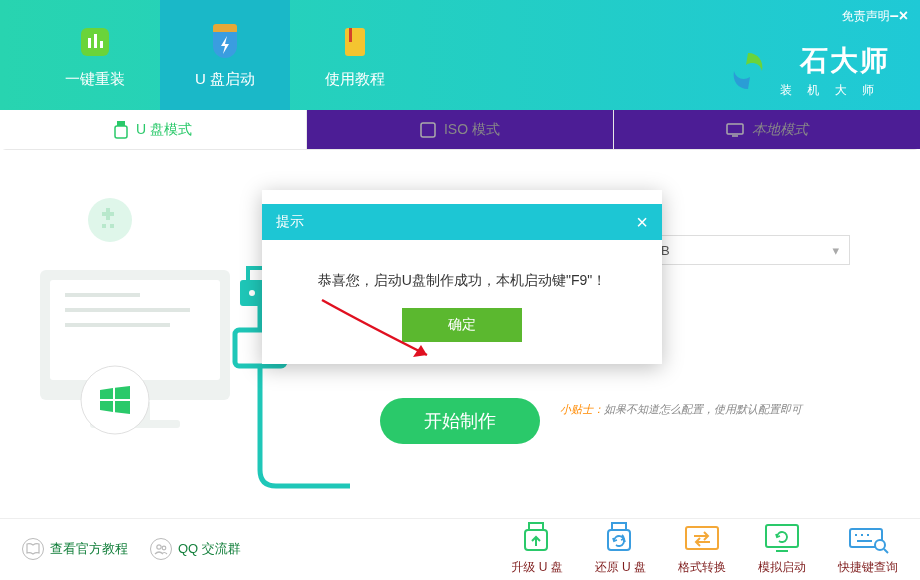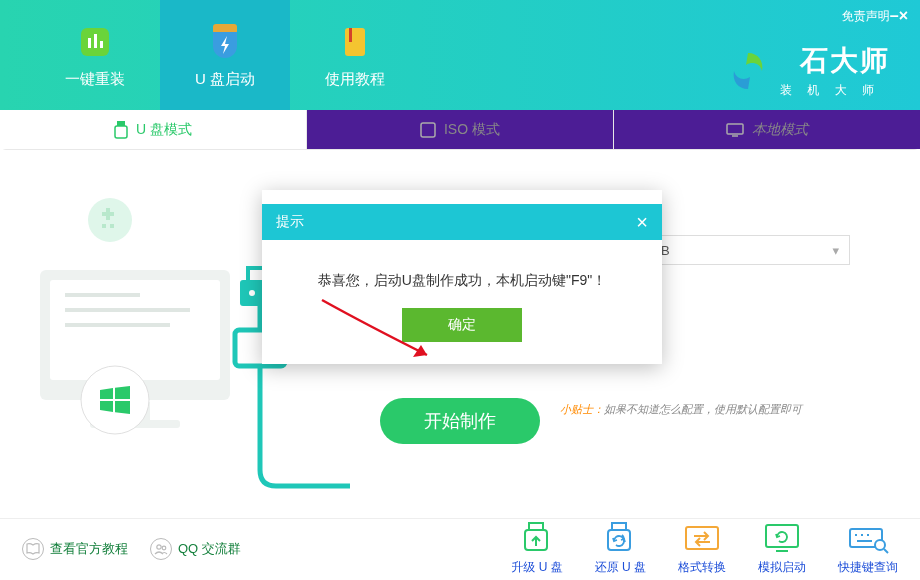--- a/index.html
+++ b/index.html
@@ -40,21 +40,21 @@
 .dropdown-ghost .caret { position: absolute; right: 10px; color: #aaa; }
 
 .field-ghost { position: absolute; right: 260px; top: 178px; width: 120px; height: 30px; border: 1px solid #ddd; border-radius: 2px; }
 
 .footer { height: 60px; display: flex; align-items: center; padding: 0 22px; border-top: 1px solid #eee; }
 .footer-left { display: flex; gap: 22px; }
 .footer-link { display: flex; align-items: center; gap: 6px; color: #15803d; font-size: 13px; cursor: pointer; }
 .footer-link-icon { width: 22px; height: 22px; border: 1.5px solid #bbb; border-radius: 50%; display: flex; align-items: center; justify-content: center; }
 
 .footer-tools { margin-left: auto; display: flex; gap: 32px; }
-.tool { display: flex; flex-direction: column; align-items: center; gap: 4px; color: #1d4ed8; font-size: 12px; cursor: pointer; }
+.tool { display: flex; flex-direction: column; align-items: center; gap: 4px; color: #7f1d1d; font-size: 12px; cursor: pointer; }
 .tool-icon { width: 44px; height: 34px; display: flex; align-items: center; justify-content: center; }
 
 
 .modal { position: absolute; left: 262px; top: 190px; width: 400px; background: #fff; box-shadow: 0 4px 20px rgba(0,0,0,0.25); z-index: 10; }
 .modal-header { height: 36px; background: #1dc6d4; color: #fff; display: flex; align-items: center; padding: 0 14px; font-size: 14px; margin-top: 14px; }
 .modal-close { margin-left: auto; cursor: pointer; font-size: 20px; }
 .modal-body { padding: 32px 24px 22px; text-align: center; font-size: 14px; color: #333; position: relative; }
 .modal-ok { width: 120px; height: 34px; background: #5bb82f; color: #fff; margin: 18px auto 0; display: flex; align-items: center; justify-content: center; cursor: pointer; font-size: 14px; }
 
 .arrow-annotation { position: absolute; left: 55px; top: 55px; pointer-events: none; }

